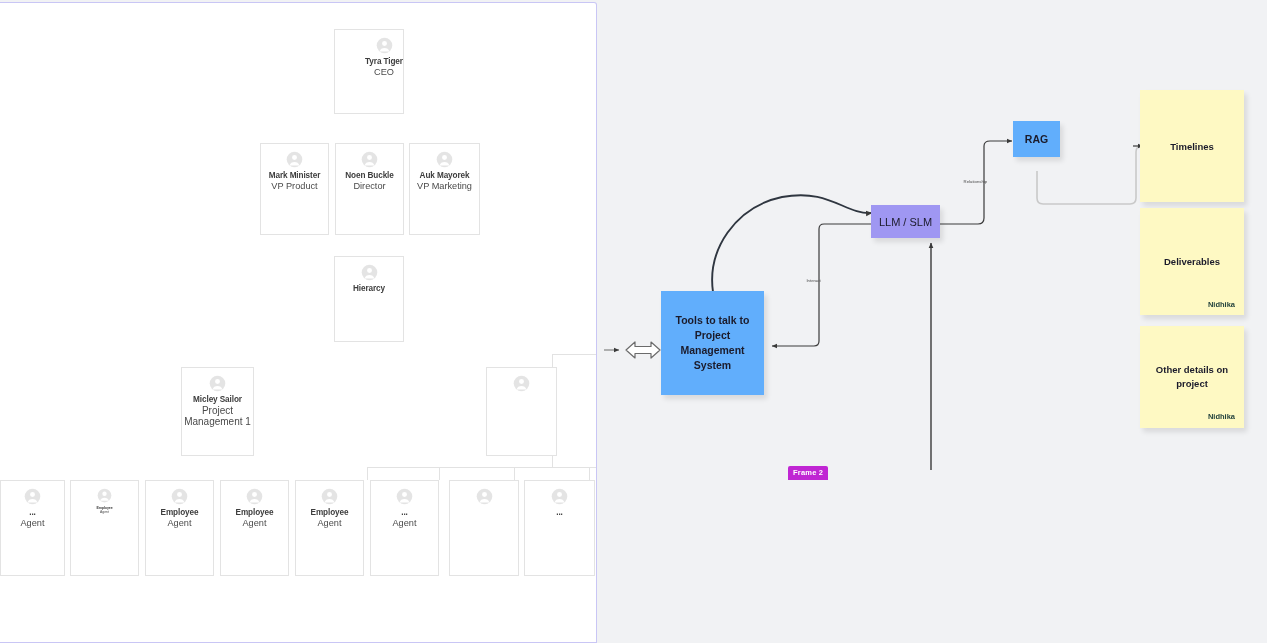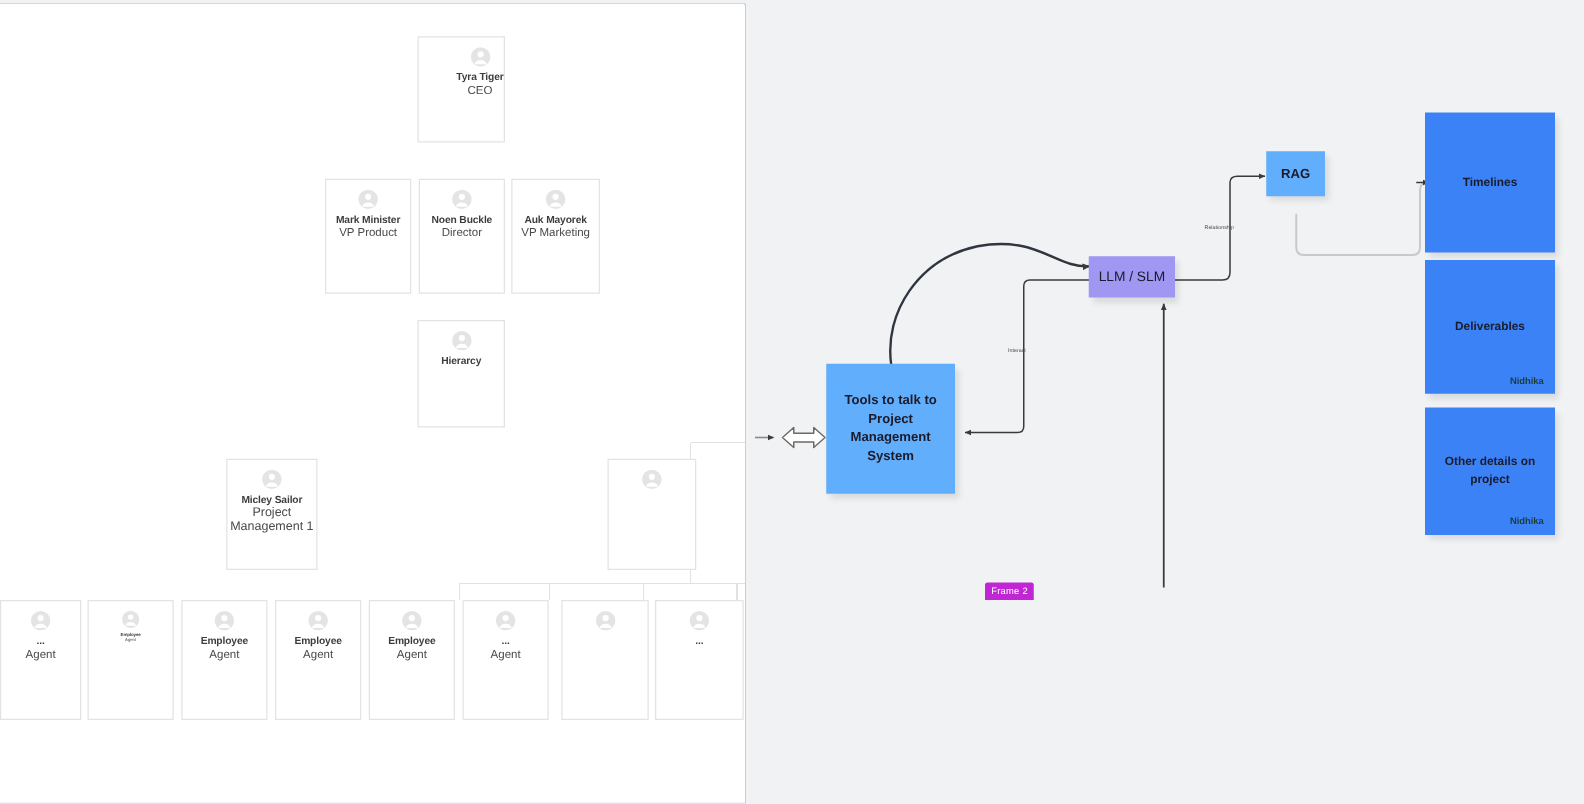--- a/index.html
+++ b/index.html
@@ -64,21 +64,21 @@
     box-sizing: border-box;
     display: flex;
     align-items: center;
     justify-content: center;
     text-align: center;
     color: #1b1b2b;
     box-shadow: 3px 4px 5px rgba(0,0,0,0.10);
   }
   .node-blue   { background: #61aefc; }
   .node-purple { background: #9f97f2; }
-  .node-green  { background: #3b82f6; }
+  .node-green  { background: #fef9c3; }
 
   .sticky-author {
     position: absolute;
     right: 9px;
     bottom: 6px;
     font-size: 7.5px;
     font-weight: bold;
     color: #1d3d3a;
   }
 
@@ -108,21 +108,21 @@
     color: #444444;
     line-height: 1.55;
   }
   #frame-tag {
     position: absolute;
     left: 788px;
     top: 466px;
     background: #c026d3;
     color: #ffffff;
     font-size: 7.5px;
-    font-weight: normal;
+    font-weight: bold;
     padding: 2px 5px 3px 5px;
     border-radius: 2px 2px 0 0;
     letter-spacing: .2px;
   }
 
   svg.overlay {
     position: absolute;
     left: 0; top: 0;
     width: 1267px; height: 643px;
     pointer-events: none;

